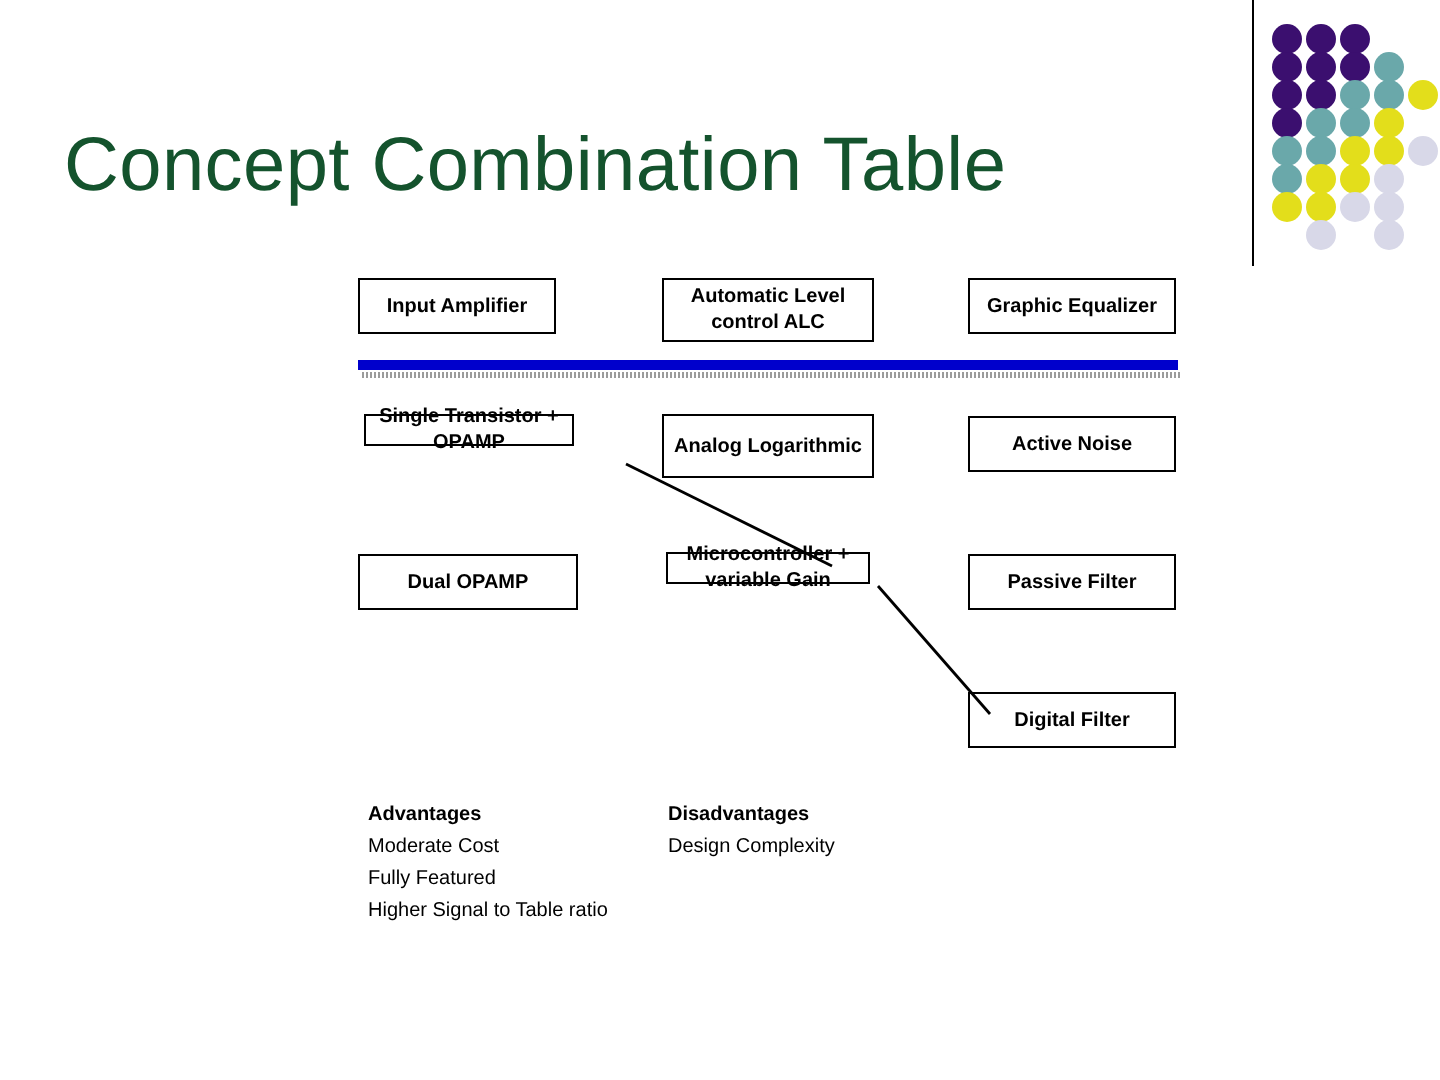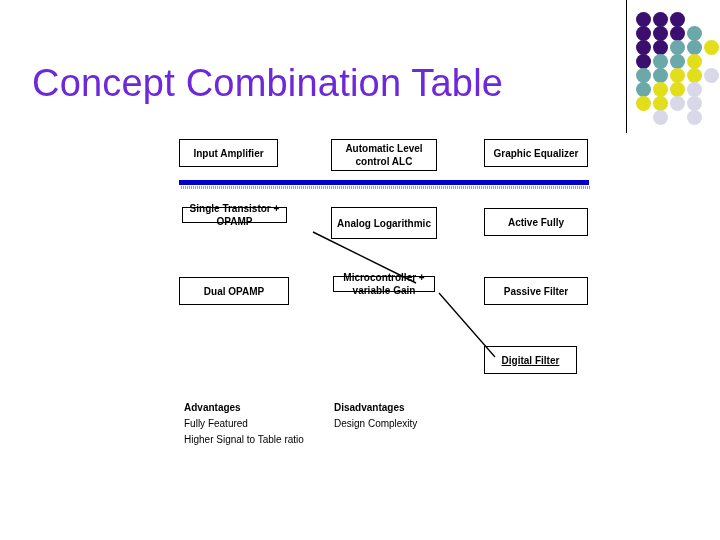--- a/index.html
+++ b/index.html
@@ -138,21 +138,21 @@
     font-size: 10px;
     line-height: 16px;
     white-space: nowrap;
   }
 </style>
 </head>
 <body>
 
 <div id="slide" style="background: rgb(255, 255, 255);">
 
-  <div id="slide-title" style="color: #6d28d9;">Concept Combination Table</div>
+  <div id="slide-title" style="color: #14532d;">Concept Combination Table</div>
 
   <div id="corner-rule" style="background: rgb(0, 0, 0);"></div>
 
   <div id="dot-grid">
       <div class="deco-dot" style="left: 0px; top: 0px; background: rgb(59, 15, 111);"></div>
       <div class="deco-dot" style="left: 17px; top: 0px; background: rgb(59, 15, 111);"></div>
       <div class="deco-dot" style="left: 34px; top: 0px; background: rgb(59, 15, 111);"></div>
       <div class="deco-dot" style="left: 0px; top: 14px; background: rgb(59, 15, 111);"></div>
       <div class="deco-dot" style="left: 17px; top: 14px; background: rgb(59, 15, 111);"></div>
       <div class="deco-dot" style="left: 34px; top: 14px; background: rgb(59, 15, 111);"></div>
@@ -193,48 +193,49 @@
       <div class="concept-box" style="left: 484px; top: 139px; width: 104px; height: 28px;">
         <span>Graphic Equalizer</span>
       </div>
       <div class="concept-box" style="left: 182px; top: 207px; width: 105px; height: 16px;">
         <span>Single Transistor + OPAMP</span>
       </div>
       <div class="concept-box" style="left: 331px; top: 207px; width: 106px; height: 32px;">
         <span>Analog Logarithmic</span>
       </div>
       <div class="concept-box" style="left: 484px; top: 208px; width: 104px; height: 28px;">
-        <span>Active Fully</span>
+        <span>Active Noise</span>
       </div>
       <div class="concept-box" style="left: 179px; top: 277px; width: 110px; height: 28px;">
         <span>Dual OPAMP</span>
       </div>
       <div class="concept-box" style="left: 333px; top: 276px; width: 102px; height: 16px;">
         <span>Microcontroller + variable Gain</span>
       </div>
       <div class="concept-box" style="left: 484px; top: 277px; width: 104px; height: 28px;">
         <span>Passive Filter</span>
       </div>
-      <div class="concept-box" style="left: 484px; top: 346px; width: 93px; height: 28px; text-decoration: underline;">
+      <div class="concept-box" style="left: 484px; top: 346px; width: 104px; height: 28px;">
         <span>Digital Filter</span>
       </div>
     </div>
 
   <div id="divider-bar" style="background: rgb(0, 0, 204);"></div>
   <div id="divider-shadow"></div>
 
   <svg id="connectors" viewBox="0 0 720 540" width="720" height="540" aria-hidden="true">
       <line x1="313" y1="232" x2="416" y2="283" stroke="#000000" stroke-width="1.4"></line>
       <line x1="439" y1="293" x2="495" y2="357" stroke="#000000" stroke-width="1.4"></line>
     </svg>
 
   <div id="proscons">
     <div class="pc-col advantages">
       <div class="pc-head">Advantages</div>
       <div id="advantages-items">
+          <div class="pc-item">Moderate Cost</div>
           <div class="pc-item">Fully Featured</div>
           <div class="pc-item">Higher Signal to Table ratio</div>
         </div>
     </div>
     <div class="pc-col disadvantages">
       <div class="pc-head">Disadvantages</div>
       <div id="disadvantages-items">
           <div class="pc-item">Design Complexity</div>
         </div>
     </div>

